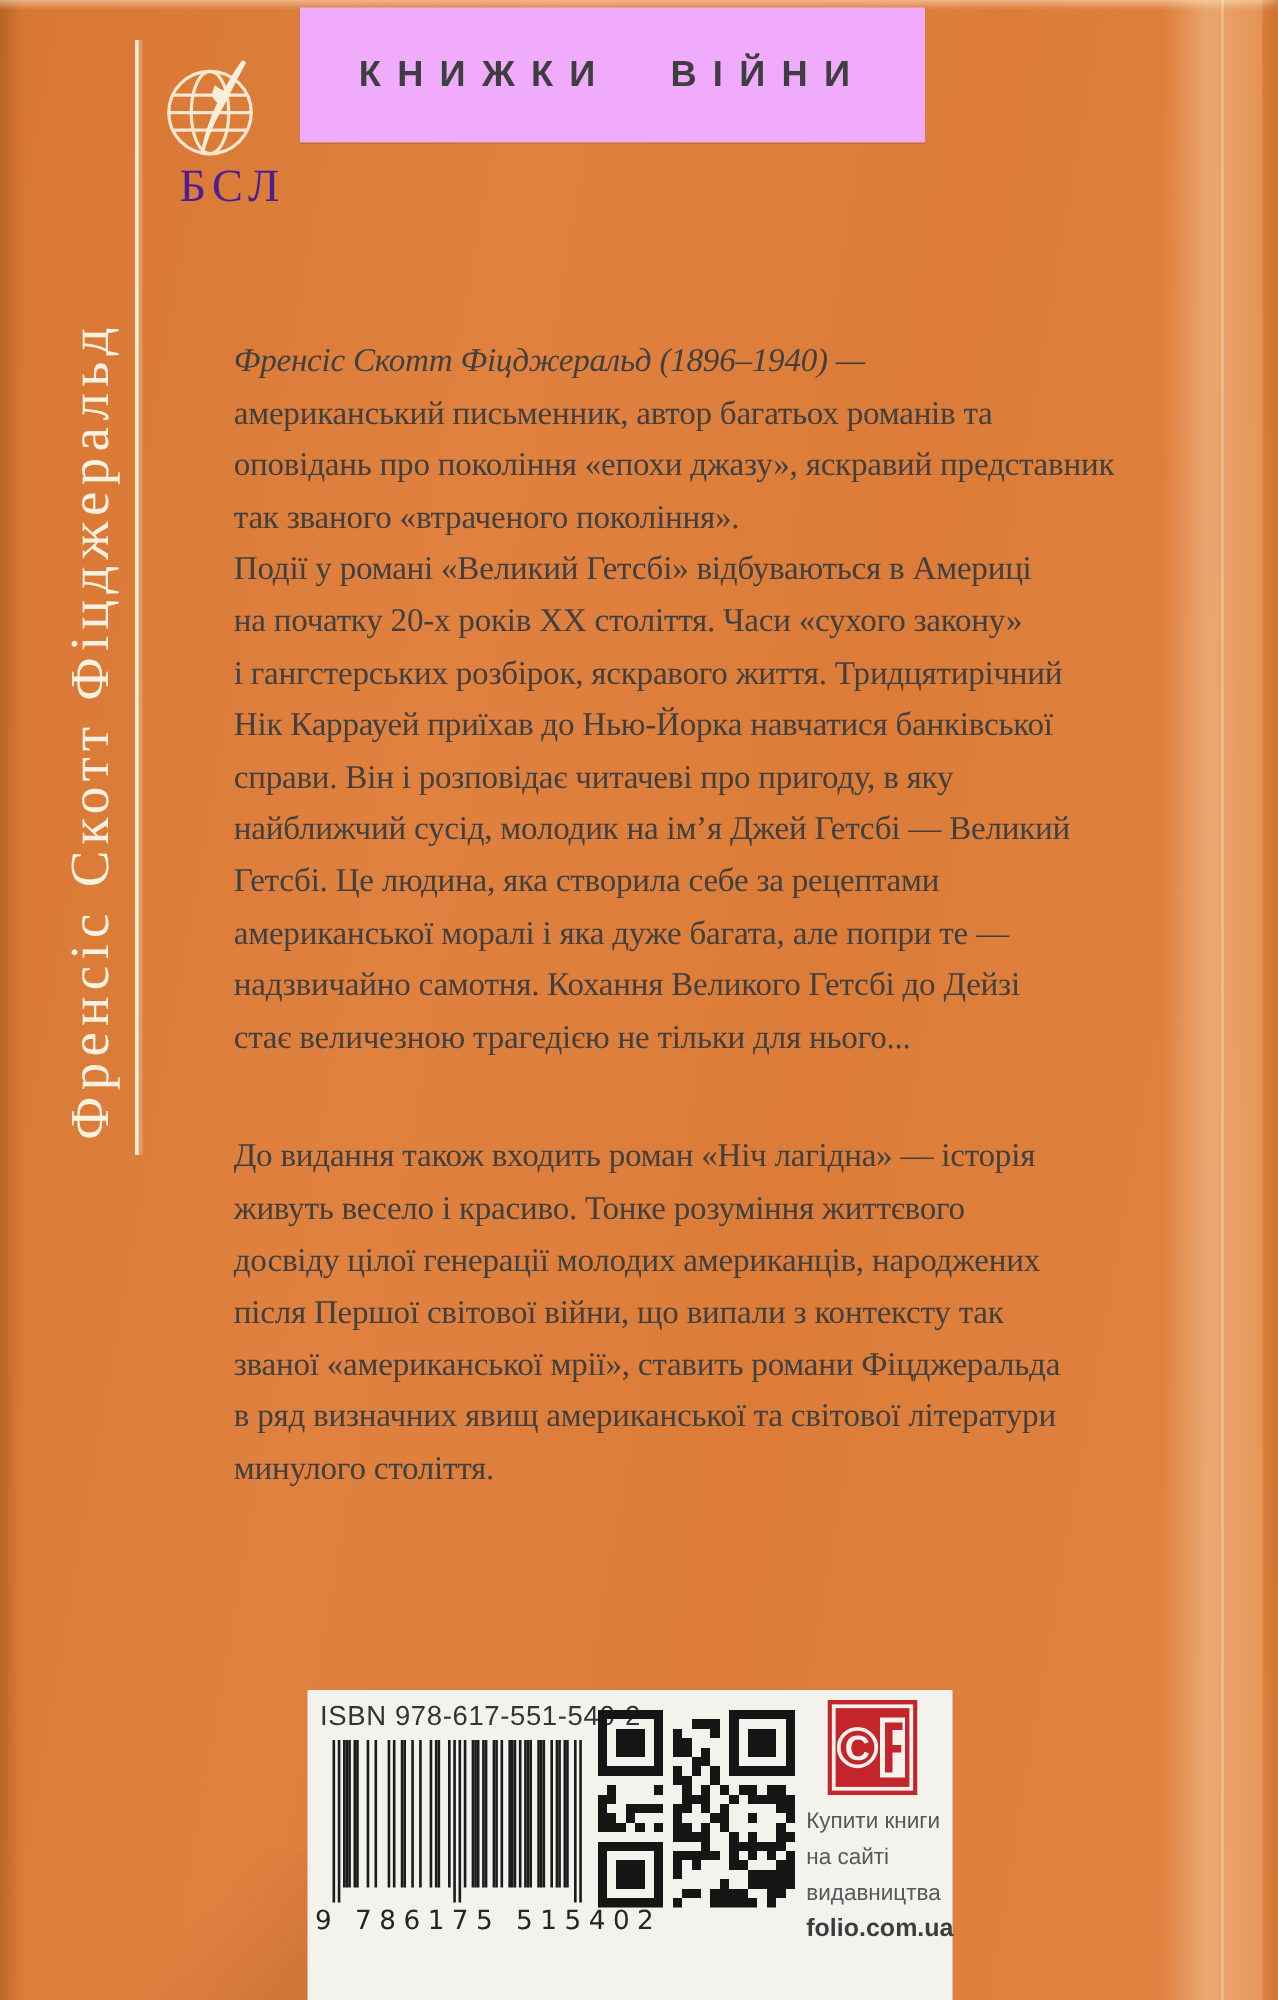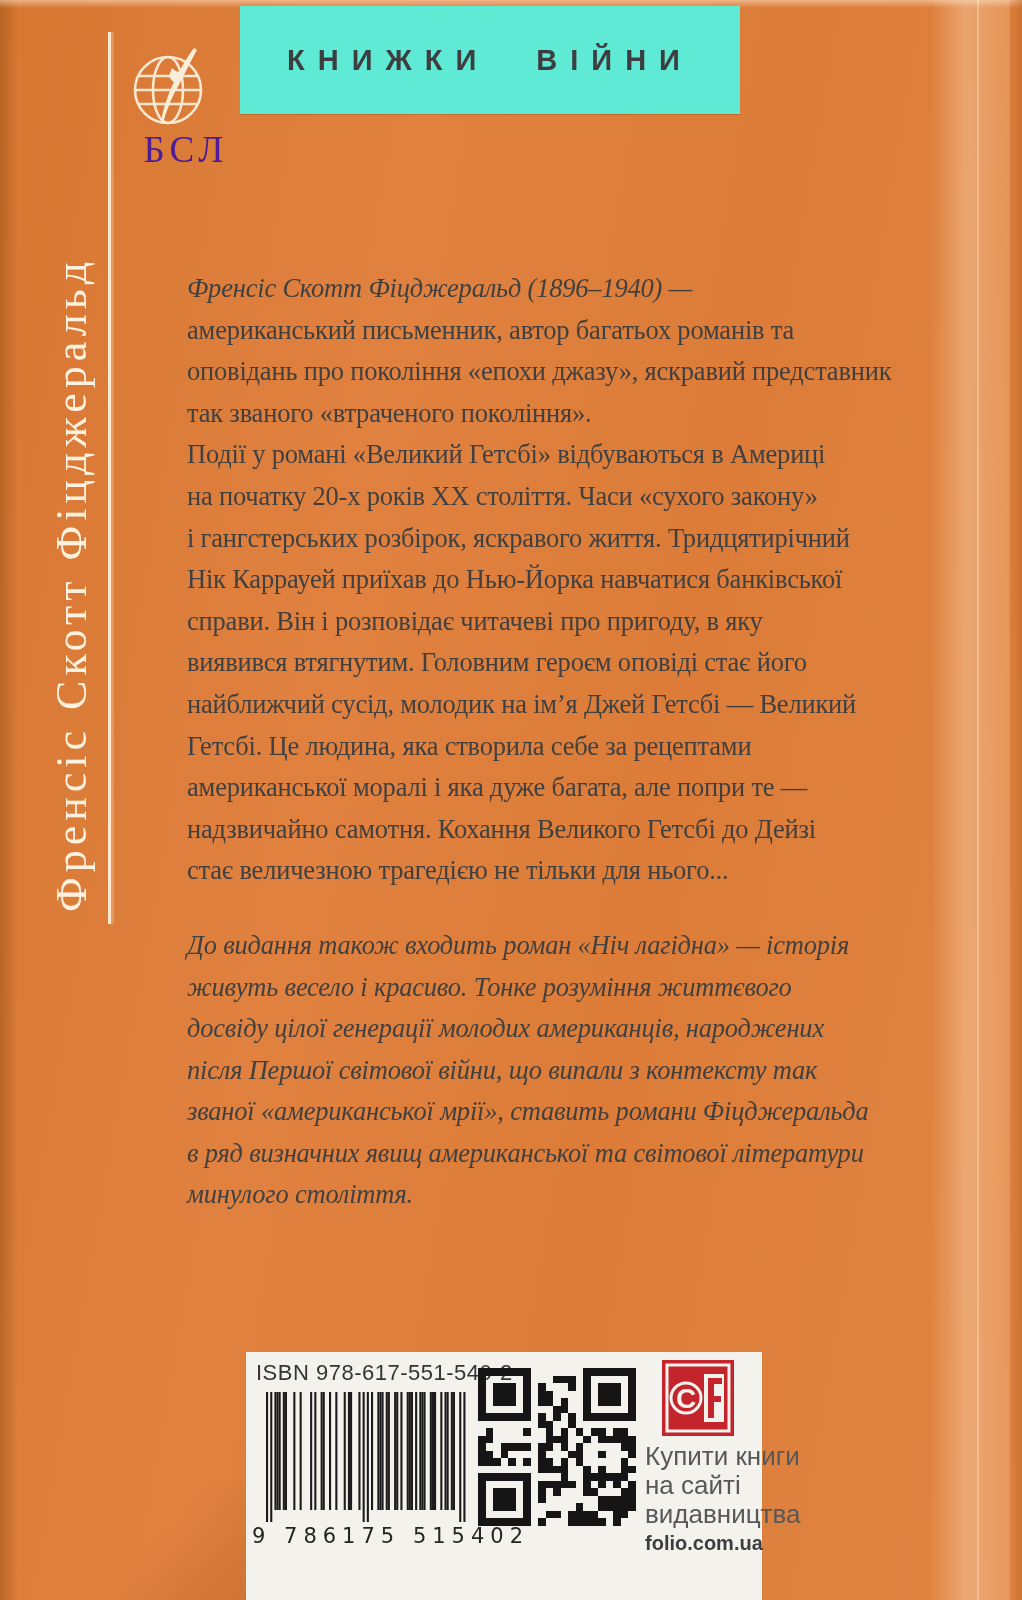--- a/index.html
+++ b/index.html
@@ -17,21 +17,21 @@
     background:linear-gradient(180deg,rgba(255,238,214,.5),rgba(255,238,214,0));}
   .band-right{left:930px;top:0;width:80px;height:1600px;
     background:linear-gradient(90deg,rgba(255,224,186,0),rgba(255,228,194,.38) 45%,rgba(255,220,180,.22));}
   .crease-right{left:977px;top:0;width:2px;height:1600px;background:rgba(255,240,220,.35);}
   .edge-right{left:1008px;top:0;width:14px;height:1600px;
     background:linear-gradient(90deg,rgba(190,100,30,0),rgba(181,95,28,.45));}
   .corner-bl{left:0;top:1480px;width:260px;height:120px;
     background:linear-gradient(135deg,rgba(150,78,22,0) 55%,rgba(150,78,22,.25));}
 
   
-  .banner{left:240px;top:6px;width:500px;height:108px;background:#5eead4;
+  .banner{left:240px;top:6px;width:500px;height:108px;background:#f0abfc;
     display:flex;align-items:center;justify-content:center;
     box-shadow:0 1px 0 rgba(140,70,15,.35);}
   .banner-label{font-family:"Liberation Sans",sans-serif;font-weight:bold;
     font-size:29px;color:#3e3e40;letter-spacing:13px;word-spacing:26px;white-space:nowrap;}
 
   
   .logo{left:128px;top:46px;width:84px;height:84px;}
   .bsl{left:128px;top:128px;width:116px;text-align:center;
     font-size:37px;color:#4c1d95;letter-spacing:5px;}
 
@@ -39,33 +39,33 @@
   .rule-v{left:108px;top:32px;width:3px;height:892px;background:rgba(255,243,224,.92);
     box-shadow:3px 0 0 rgba(255,240,220,.25);}
   .spine{left:46px;top:912px;width:748px;height:58px;
     transform-origin:0 0;transform:rotate(-90deg);
     font-size:44px;color:#fdf2df;letter-spacing:5px;white-space:nowrap;}
 
   
   .blurb{left:187px;top:268px;width:745px;color:#404040;}
   .bline{height:41.6px;line-height:41.6px;font-size:26.5px;white-space:nowrap;letter-spacing:-0.2px;}
   .lead{font-style:italic;}
-  .para2{margin-top:33px;font-style:italic;}
+  .para2{margin-top:54px;}
 
   
   .footer-box{left:246px;top:1352px;width:516px;height:248px;background:#f4f2ed;}
   .isbn{left:10px;top:8px;font-family:"Liberation Sans",sans-serif;
     font-size:22px;color:#343436;letter-spacing:.5px;white-space:nowrap;}
   .barcode{left:12px;top:40px;}
   .bdigits{left:6px;top:172px;font-family:"DejaVu Sans",sans-serif;
     font-size:21px;color:#252525;letter-spacing:6px;white-space:nowrap;}
   .qr{left:232px;top:16px;}
   .folio-logo{left:416px;top:8px;}
   .store{left:399px;top:90px;font-family:"Liberation Sans",sans-serif;
-    font-size:26px;color:#57585a;}
+    font-size:18px;color:#57585a;}
   .store .sline{height:29px;line-height:29px;white-space:nowrap;}
   .site{left:399px;top:180px;font-family:"Liberation Sans",sans-serif;
     font-size:20px;font-weight:bold;color:#3c3d3f;white-space:nowrap;}
 </style>
 </head>
 <body>
 
 <div class="abs bg-base"></div>
 <div class="abs edge-left"></div>
 <div class="abs edge-top"></div>
@@ -98,21 +98,20 @@
   <div class="bline lead">Френсіс Скотт Фіцджеральд (1896–1940) —</div>
   <div>
       <div class="bline">американський письменник, автор багатьох романів та</div>
       <div class="bline">оповідань про покоління «епохи джазу», яскравий представник</div>
       <div class="bline">так званого «втраченого покоління».</div>
       <div class="bline">Події у романі «Великий Гетсбі» відбуваються в Америці</div>
       <div class="bline">на початку 20-х років ХХ століття. Часи «сухого закону»</div>
       <div class="bline">і гангстерських розбірок, яскравого життя. Тридцятирічний</div>
       <div class="bline">Нік Каррауей приїхав до Нью-Йорка навчатися банківської</div>
       <div class="bline">справи. Він і розповідає читачеві про пригоду, в яку</div>
-      <div class="bline">виявився втягнутим. Головним героєм оповіді стає його</div>
       <div class="bline">найближчий сусід, молодик на ім’я Джей Гетсбі — Великий</div>
       <div class="bline">Гетсбі. Це людина, яка створила себе за рецептами</div>
       <div class="bline">американської моралі і яка дуже багата, але попри те —</div>
       <div class="bline">надзвичайно самотня. Кохання Великого Гетсбі до Дейзі</div>
       <div class="bline">стає величезною трагедією не тільки для нього...</div>
     </div>
   <div class="para2">
       <div class="bline">До видання також входить роман «Ніч лагідна» — історія</div>
       <div class="bline">живуть весело і красиво. Тонке розуміння життєвого</div>
       <div class="bline">досвіду цілої генерації молодих американців, народжених</div>

